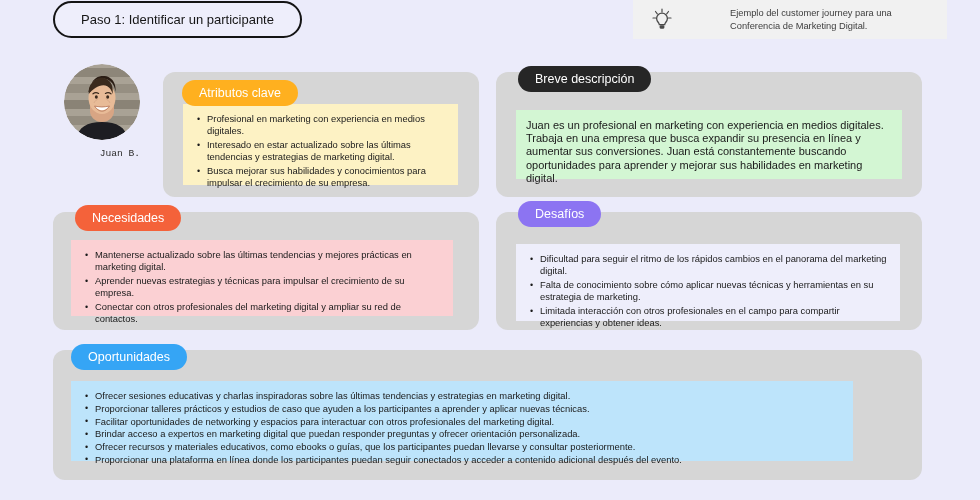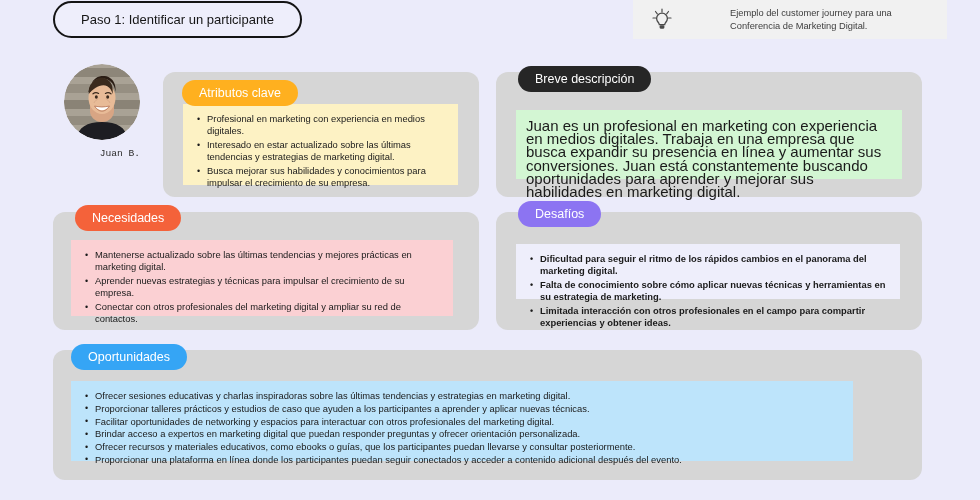--- a/index.html
+++ b/index.html
@@ -98,21 +98,21 @@
   }
   ul.bullets li::before {
     content: "\2022";
     position: absolute;
     left: -10px;
     top: -0.5px;
     font-size: 9px;
     color: #1a1a1a;
   }
   .para {
-    font-size: 15px;
+    font-size: 11px;
     line-height: 13.2px;
     color: #1a1a1a;
     margin: 0;
   }
 
   
   .avatar-wrap {
     position: absolute;
     left: 64px; top: 64px;
     width: 76px;
@@ -141,21 +141,21 @@
   #card-descripcion    { left: 496px; top: 72px;  width: 426px; height: 125px; }
   #pill-descripcion    { left: 518px; top: 66px; background: #262626; }
   #inner-descripcion   { left: 516px; top: 110px; width: 386px; height: 69px; background: #d3f6d3; }
 
   #card-necesidades    { left: 53px;  top: 212px; width: 426px; height: 118px; }
   #pill-necesidades    { left: 75px;  top: 205px; }
   #inner-necesidades   { left: 71px;  top: 240px; width: 382px; height: 76px; background: #fbd0d3; }
 
   #card-desafios       { left: 496px; top: 212px; width: 426px; height: 118px; }
   #pill-desafios       { left: 518px; top: 201px; }
-  #inner-desafios      { left: 516px; top: 244px; width: 384px; height: 55px; background: #eeeefb; font-weight: bold; }
+  #inner-desafios      { left: 516px; top: 244px; width: 384px; height: 77px; background: #eeeefb; }
 
   #card-oportunidades  { left: 53px;  top: 350px; width: 869px; height: 130px; }
   #pill-oportunidades  { left: 71px;  top: 344px; }
   #inner-oportunidades { left: 71px;  top: 381px; width: 782px; height: 80px; background: #bde4fb; }
   #inner-oportunidades ul.bullets li { margin-bottom: 0.5px; }
 </style>
 </head>
 <body>
 
 <div class="header">

